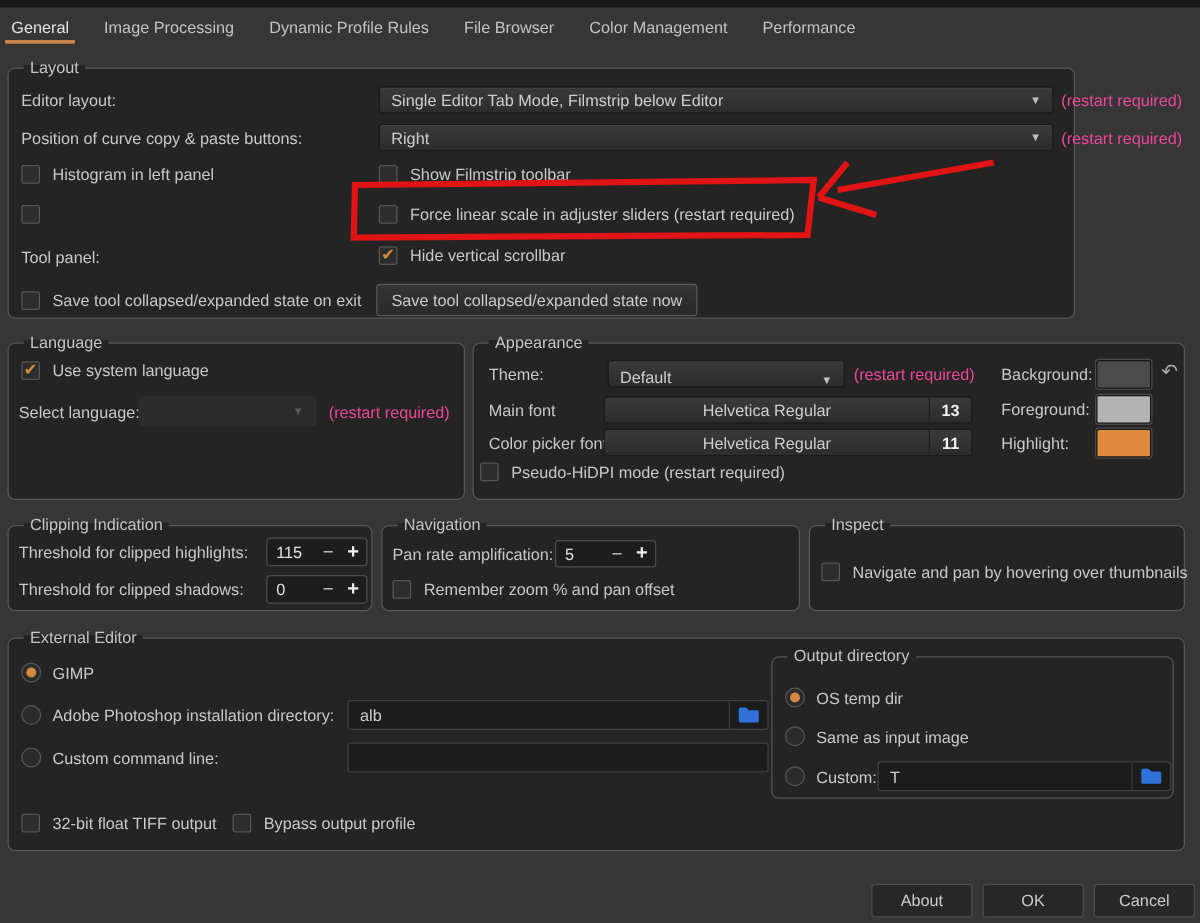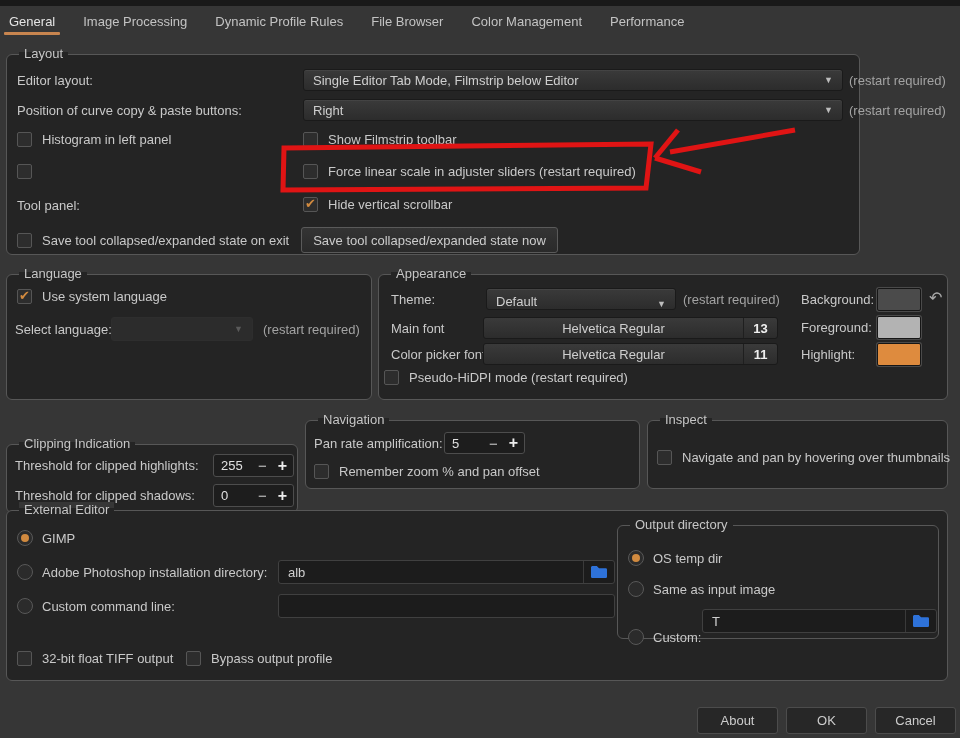--- a/index.html
+++ b/index.html
@@ -12,21 +12,21 @@
   .tab.active { color:#e4e4e4; }
   .tabline { position:absolute; left:-4px; right:-4px; bottom:1px; height:3px; border-radius:1px; }
 
   .frame { position:absolute; background:#242424; border:1px solid #575757; border-radius:6px; }
   .ftitle { position:absolute; top:-9px; left:12px; padding:0 5px; font-size:13px; color:#c6c6c6; white-space:nowrap;
             background:linear-gradient(180deg,#363636 42%,#242424 42%); }
   .ftitle.inner { background:#242424; }
 
   .row { position:absolute; display:flex; align-items:center; gap:10px; }
   .lbl { color:#c9c9c9; font-size:13px; white-space:nowrap; }
-  .restart { color:#a3a3a3; font-size:13px; white-space:nowrap; }
+  .restart { color:#ec4899; font-size:13px; white-space:nowrap; }
 
   .combo { position:absolute; display:flex; align-items:center; background:linear-gradient(180deg,#3a3a3a,#2c2c2c);
            border:1px solid #1a1a1a; border-radius:3px; padding:0 9px; color:#cfcfcf; font-size:13px;
            box-shadow: inset 0 1px 0 rgba(255,255,255,0.05); }
   .combo .arrow { margin-left:auto; font-size:9px; color:#bdbdbd; }
   .combo.disabled { background:#2c2c2c; border-color:#2e2e2e; box-shadow:none; }
   .combo.disabled .arrow { color:#5a5a5a; }
 
   .entry { position:absolute; display:flex; align-items:center; background:#1c1c1c; border:1px solid #404040;
            border-radius:3px; color:#cfcfcf; font-size:13px; padding-left:9px; overflow:hidden; }
@@ -224,28 +224,28 @@
         <span class="lbl">Foreground:</span>
       </div>
     <div class="swatch" style="left: 498px; top: 41px; background-color: rgb(179, 179, 179);"></div>
 
     <div class="row" style="left:422px; top:68px; height:23px;">
         <span class="lbl">Highlight:</span>
       </div>
     <div class="swatch" style="left: 498px; top: 68px; background-color: rgb(222, 139, 62);"></div>
   </div>
 
-  <div class="frame" style="left:6px; top:420px; width:292px; height:69px;margin-top:24px;">
+  <div class="frame" style="left:6px; top:420px; width:292px; height:69px;">
     <span class="ftitle">Clipping Indication</span>
 
     <div class="row" style="left:8px; top:9px; height:23px;">
         <span class="lbl">Threshold for clipped highlights:</span>
       </div>
     <div class="spin" style="left:206px; top:9px; width:81px; height:23px;">
-      <span class="val">255</span>
+      <span class="val">115</span>
       <span class="minus">−</span>
       <span class="plus">+</span>
     </div>
 
     <div class="row" style="left:8px; top:39px; height:23px;">
         <span class="lbl">Threshold for clipped shadows:</span>
       </div>
     <div class="spin" style="left:206px; top:39px; width:81px; height:23px;">
       <span class="val">0</span>
       <span class="minus">−</span>
@@ -320,21 +320,21 @@
             <span class="dot" style="background-color: rgb(209, 138, 63);"></span>
           </span>
         <span class="lbl">OS temp dir</span>
       </div>
 
       <div class="radiorow" style="left:10px; top:55px;">
         <span class="radio"></span>
         <span class="lbl">Same as input image</span>
       </div>
 
-      <div class="radiorow" style="left:10px; top:87px;margin-top:16px;">
+      <div class="radiorow" style="left:10px; top:87px;">
         <span class="radio"></span>
         <span class="lbl">Custom:</span>
       </div>
       <div class="entry" style="left:84px; top:83px; width:235px; height:24px;">
         <span>T</span>
         <span class="fill"></span>
         <span class="vdiv"></span>
         <span class="folderbtn">
           <svg width="18" height="14" viewBox="0 0 18 14">
             <path d="M1 2.5 Q1 1 2.2 1 L6.8 1 L9 3.2 L15.8 3.2 Q17 3.2 17 4.4 L17 11.8 Q17 13 15.8 13 L2.2 13 Q1 13 1 11.8 Z" fill="#2e72d9"></path>

